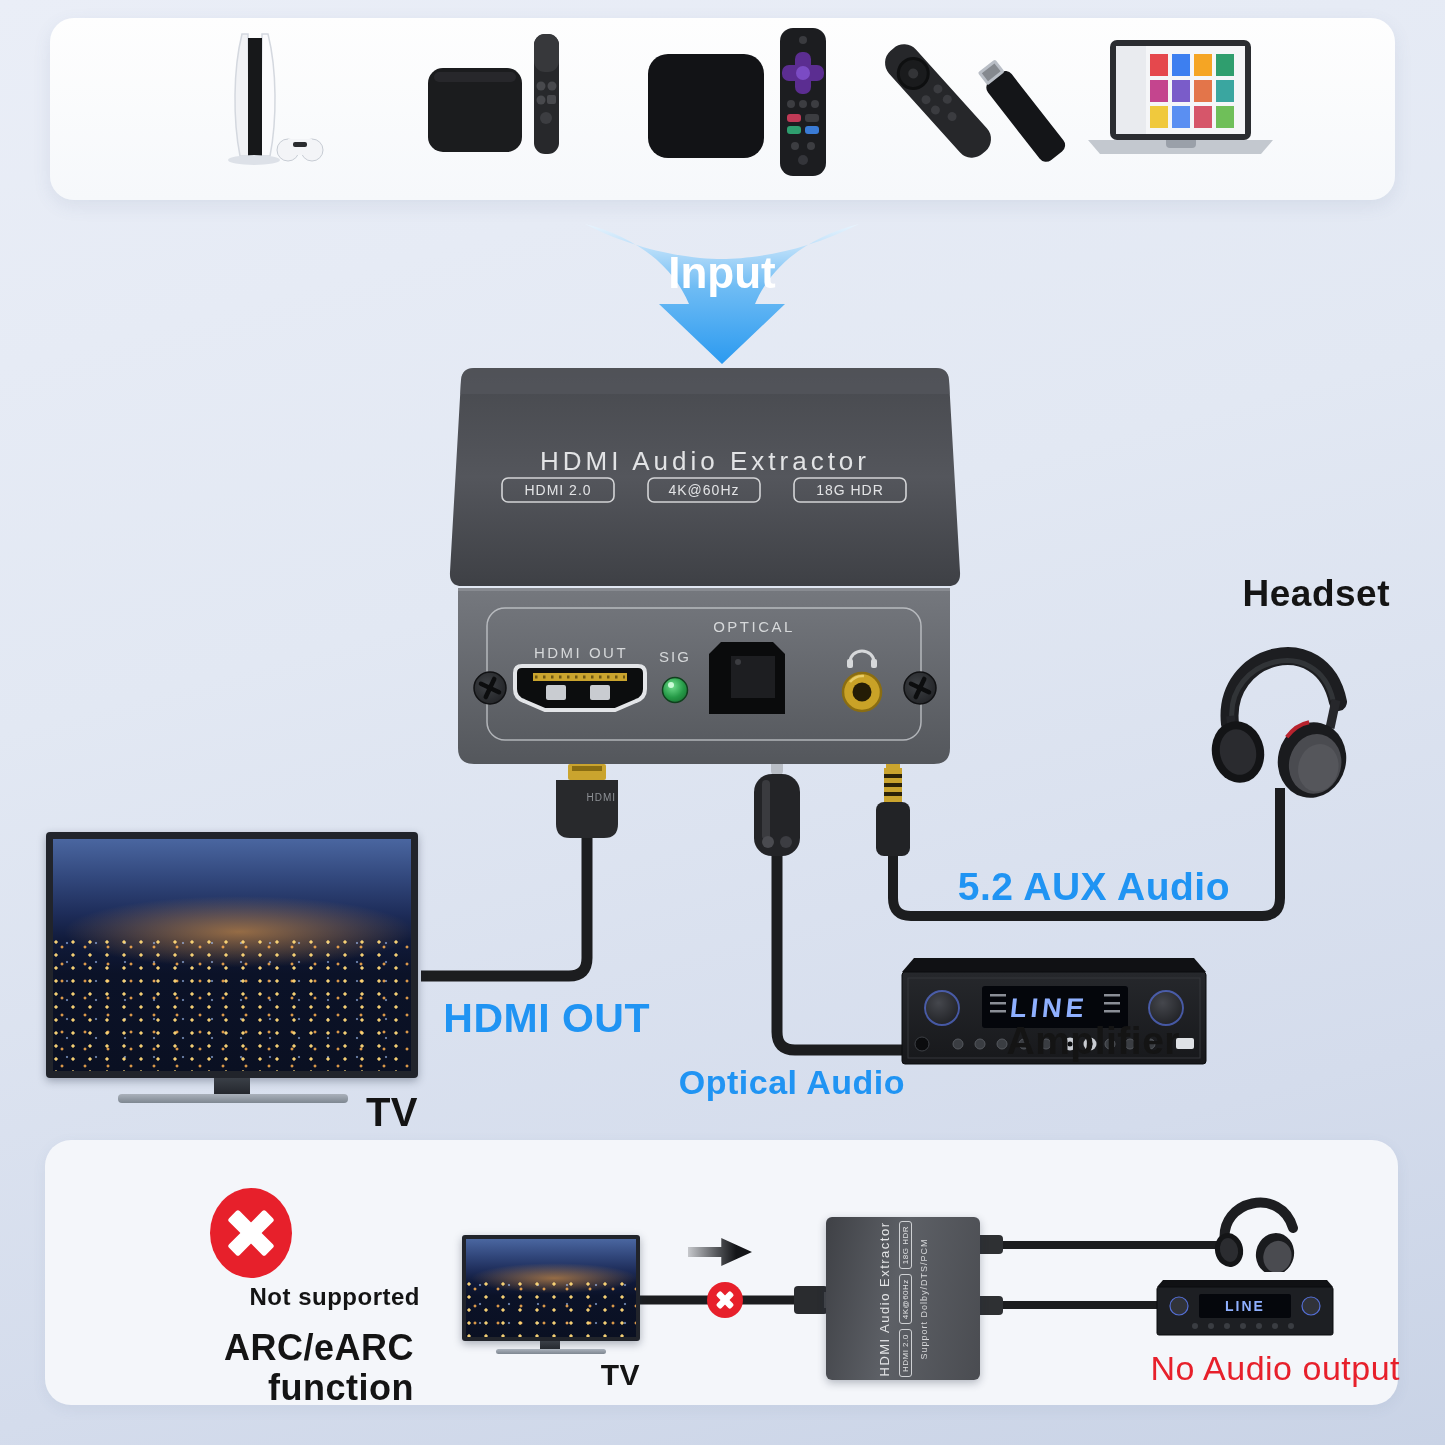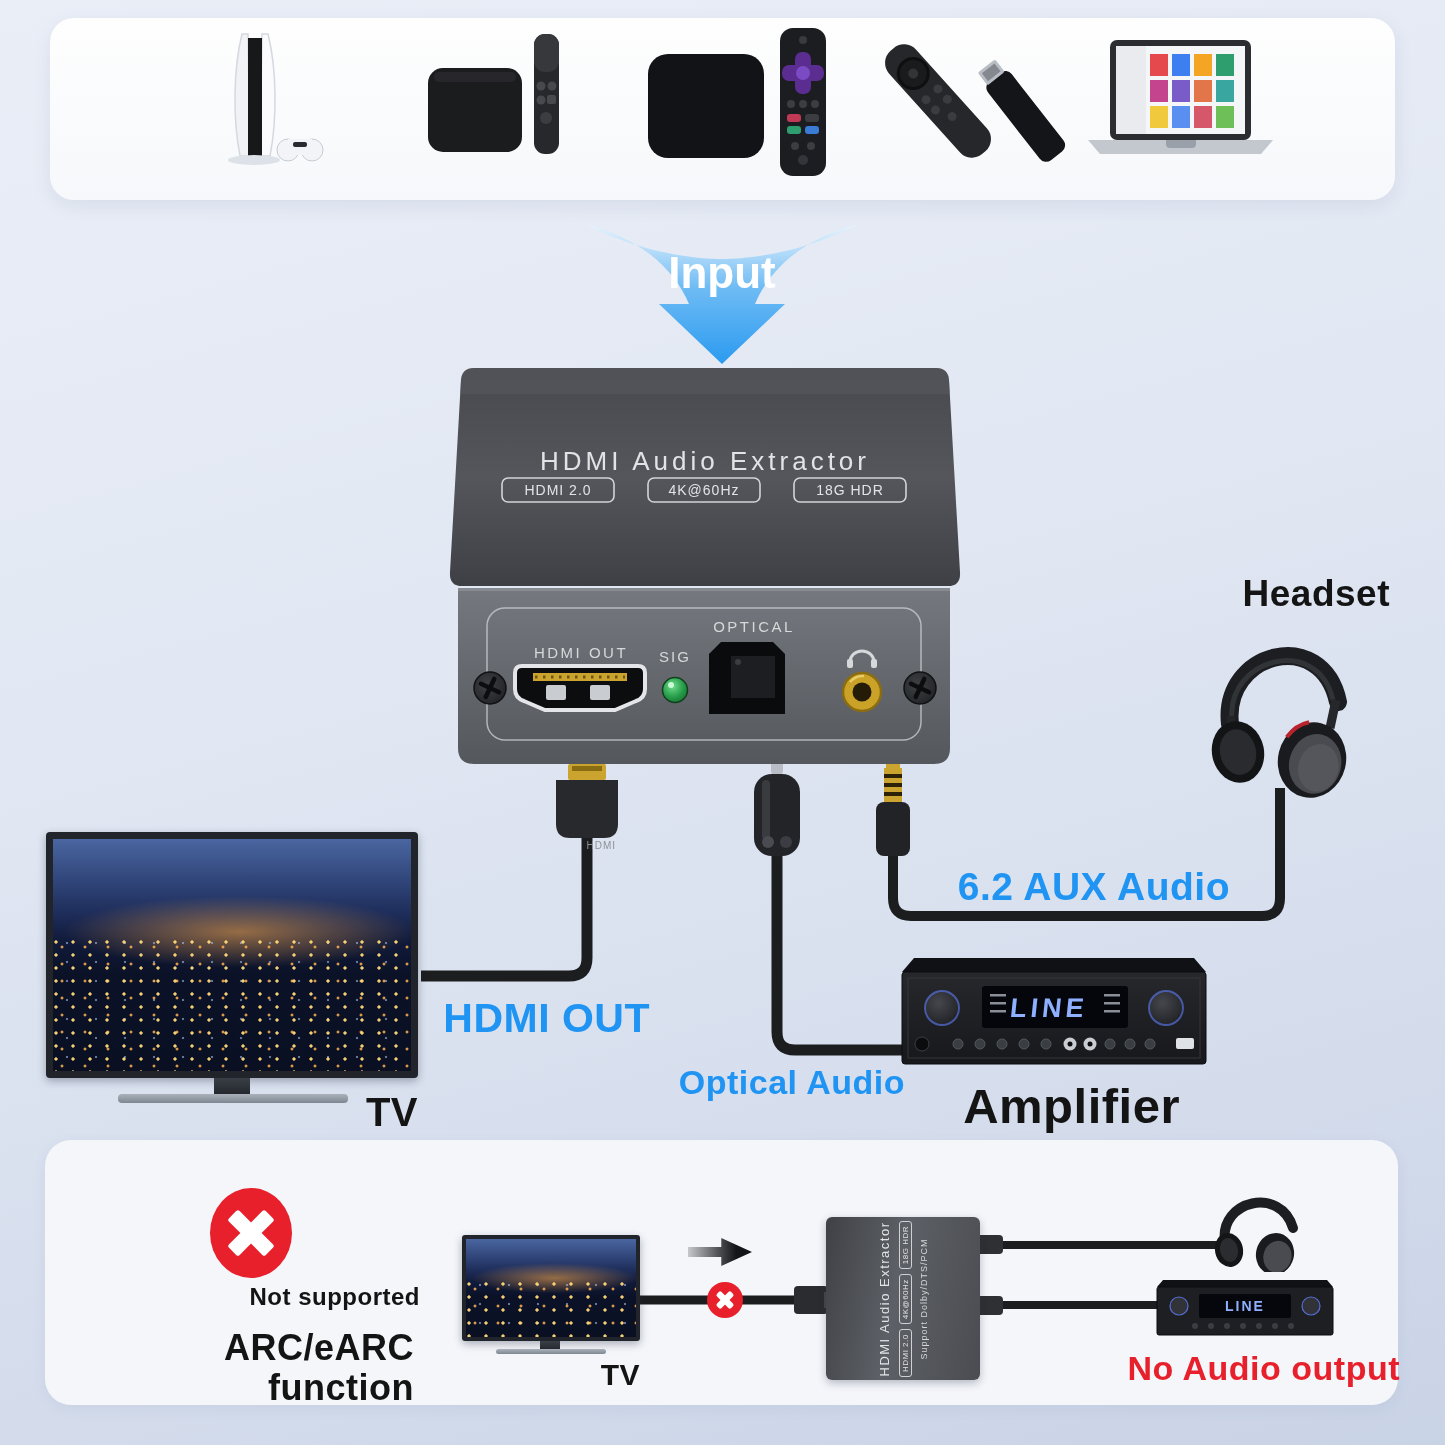--- a/index.html
+++ b/index.html
@@ -13,21 +13,21 @@
   .panel-white {
     background:linear-gradient(180deg,#fefefe,#f6f8fb);
     border-radius:24px; box-shadow:0 6px 18px rgba(80,100,140,.10);
   }
   .panel-light {
     background:#f4f6fa; border-radius:26px; box-shadow:0 4px 14px rgba(80,100,140,.08);
   }
   .lbl { text-align:right; line-height:1.1; letter-spacing:.5px; }
   .lbl-blue { color:#2094f3; font-weight:700; }
   .lbl-dark { color:#141414; font-weight:600; }
-  .lbl-red { color:#e7202b; font-weight:700; }
+  .lbl-red { color:#e7202b; font-weight:400; }
   .z1{z-index:1}.z2{z-index:2}.z3{z-index:3}.z4{z-index:4}
   svg text { font-family:"Liberation Sans", sans-serif; }
 
   
   .tv-frame { background:#21242b; border-radius:4px; padding:7px; box-shadow:0 3px 8px rgba(30,40,60,.35); }
   .cityscape { position:relative; width:100%; height:100%; overflow:hidden;
     background:
       radial-gradient(ellipse 70% 22% at 52% 40%, rgba(255,170,70,.55), rgba(255,170,70,0) 70%),
       linear-gradient(180deg,#4a66a0 0%,#33497e 16%,#1e2d5a 32%,#101a3a 44%,#0b1228 58%,#0a1022 100%);
   }
@@ -294,21 +294,21 @@
     <rect x="407" y="309" width="6" height="9" rx="2" fill="#d6d8da"></rect>
     <rect x="431" y="309" width="6" height="9" rx="2" fill="#d6d8da"></rect>
   </g>
   <g>
     <circle cx="422" cy="342" r="19" fill="#c9a227" stroke="#8a6d12" stroke-width="2.5"></circle>
     <circle cx="422" cy="342" r="9.5" fill="#241c06"></circle>
     <path d="M410,332 a16,16 0 0 1 14,-6" stroke="#f0d878" stroke-width="2.5" fill="none" opacity=".8"></path>
   </g>
 </svg>
 
-<div class="abs z4 lbl" style="left:558px;top:840px;width:58px;font-size:10px;letter-spacing:1px;color:#8e9196">HDMI</div>
+<div class="abs z4 lbl" style="left:558px;top:792px;width:58px;font-size:10px;letter-spacing:1px;color:#8e9196">HDMI</div>
 
 <div class="abs z4 lbl lbl-dark" style="left:1195px;top:574px;width:195px;font-size:37px">Headset</div>
 <svg class="abs z3" style="left:1200px;top:612px" width="165" height="195" viewBox="0 0 165 195">
   <path d="M30,112 C22,40 122,14 138,90" stroke="#1d1e21" stroke-width="18" fill="none" stroke-linecap="round"></path>
   <path d="M32,108 C26,46 118,22 133,88" stroke="#3b3d42" stroke-width="5" fill="none" opacity=".7"></path>
   <path d="M30,104 L33,126" stroke="#232428" stroke-width="8"></path>
   <path d="M136,88 L130,116" stroke="#26272b" stroke-width="9"></path>
   <g transform="translate(38,140) rotate(-12)">
     <ellipse rx="26" ry="31" fill="#131416"></ellipse>
     <ellipse rx="18" ry="23" fill="#2a2b2f"></ellipse>
@@ -325,21 +325,21 @@
   <div class="cityscape">
       <div class="citylights"></div>
     </div>
 </div>
 <div class="abs z3 tv-stand-neck" style="left:214px;top:1078px;width:36px;height:17px"></div>
 <div class="abs z3 tv-stand-base" style="left:118px;top:1094px;width:230px;height:9px"></div>
 <div class="abs z4 lbl lbl-dark" style="left:46px;top:1090px;width:372px;font-size:40px">TV</div>
 
 <div class="abs z4 lbl lbl-blue" style="left:420px;top:996px;width:230px;font-size:41px">HDMI OUT</div>
 <div class="abs z4 lbl lbl-blue" style="left:635px;top:1064px;width:270px;font-size:34px">Optical Audio</div>
-<div class="abs z4 lbl lbl-blue" style="left:950px;top:866px;width:280px;font-size:39px">6.2 AUX Audio</div>
+<div class="abs z4 lbl lbl-blue" style="left:950px;top:866px;width:280px;font-size:39px">5.2 AUX Audio</div>
 
 <svg class="abs z3" style="left:898px;top:950px" width="312" height="124" viewBox="0 0 312 124">
   <defs>
     <linearGradient id="ampB" x1="0" y1="0" x2="0" y2="1">
       <stop offset="0" stop-color="#26282c"></stop>
         <stop offset="1" stop-color="#17181b"></stop>
     </linearGradient>
     <radialGradient id="knobG" cx=".4" cy=".35" r=".9">
       <stop offset="0" stop-color="#45474d"></stop>
         <stop offset="1" stop-color="#151619"></stop>
@@ -372,21 +372,21 @@
     <circle cx="212" cy="94" r="5"></circle>
       <circle cx="232" cy="94" r="5"></circle>
       <circle cx="252" cy="94" r="5"></circle>
   </g>
   <circle cx="172" cy="94" r="6.5" fill="#c9ccd2"></circle>
     <circle cx="172" cy="94" r="2.5" fill="#0c0d0f"></circle>
   <circle cx="192" cy="94" r="6.5" fill="#c9ccd2"></circle>
     <circle cx="192" cy="94" r="2.5" fill="#0c0d0f"></circle>
   <rect x="278" y="88" width="18" height="11" rx="2" fill="#dfe2e6"></rect>
 </svg>
-<div class="abs z4 lbl lbl-dark" style="left:930px;top:1080px;width:250px;font-size:49px">Amplifier</div>
+<div class="abs z4 lbl lbl-dark" style="left:930px;top:1020px;width:250px;font-size:39px">Amplifier</div>
 
 <div class="abs panel-light z1" style="left:45px;top:1140px;width:1353px;height:265px"></div>
 
 <svg class="abs z3" style="left:208px;top:1186px" width="86" height="94" viewBox="0 0 86 94">
   <ellipse cx="43" cy="47" rx="41" ry="45" fill="#e7202b"></ellipse>
   <g transform="translate(43,47)">
     <rect x="-26" y="-7.5" width="52" height="15" rx="2.5" fill="#ffffff" transform="rotate(45)"></rect>
     <rect x="-26" y="-7.5" width="52" height="15" rx="2.5" fill="#ffffff" transform="rotate(-45)"></rect>
   </g>
 </svg>

